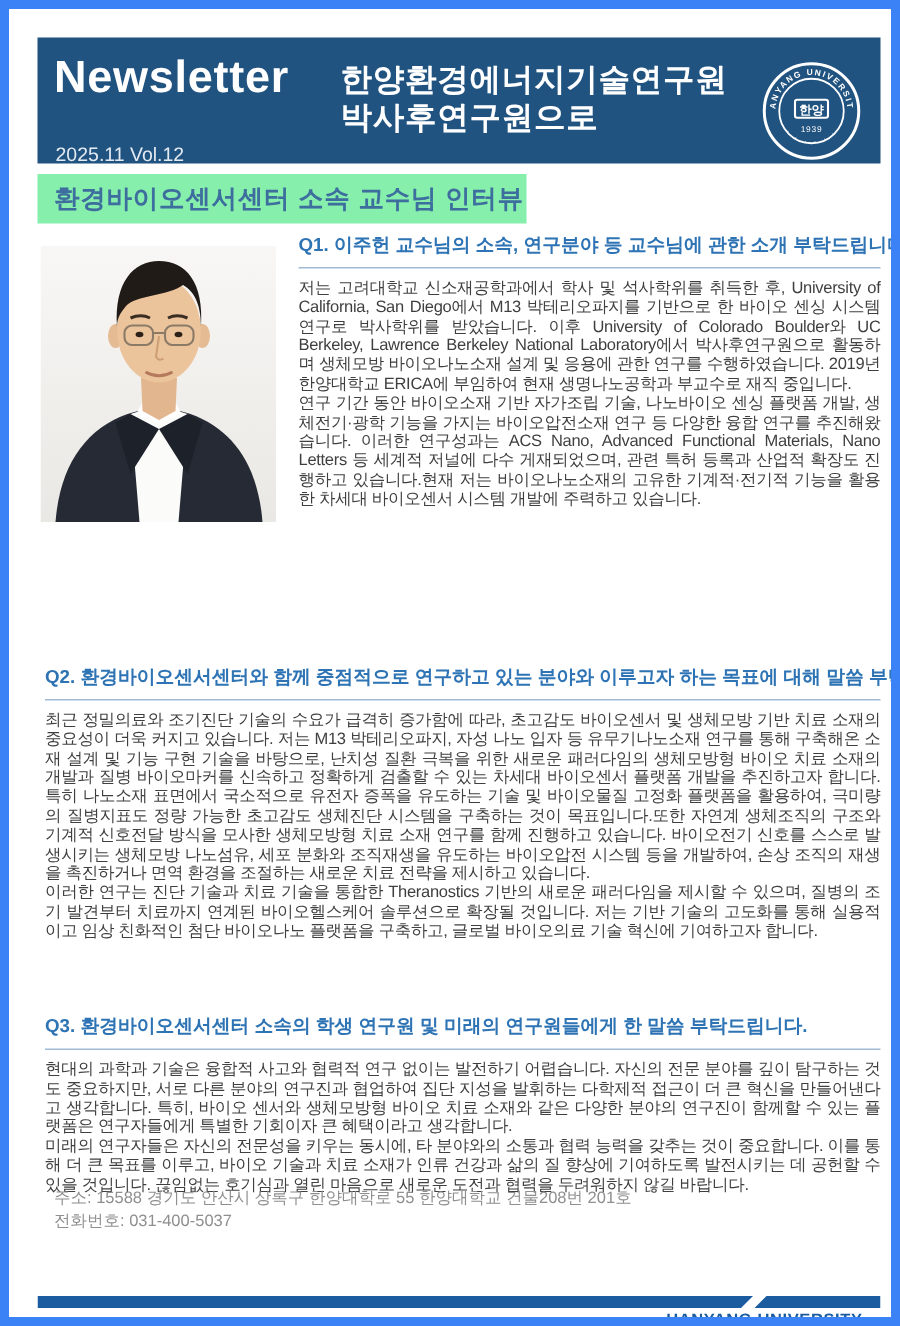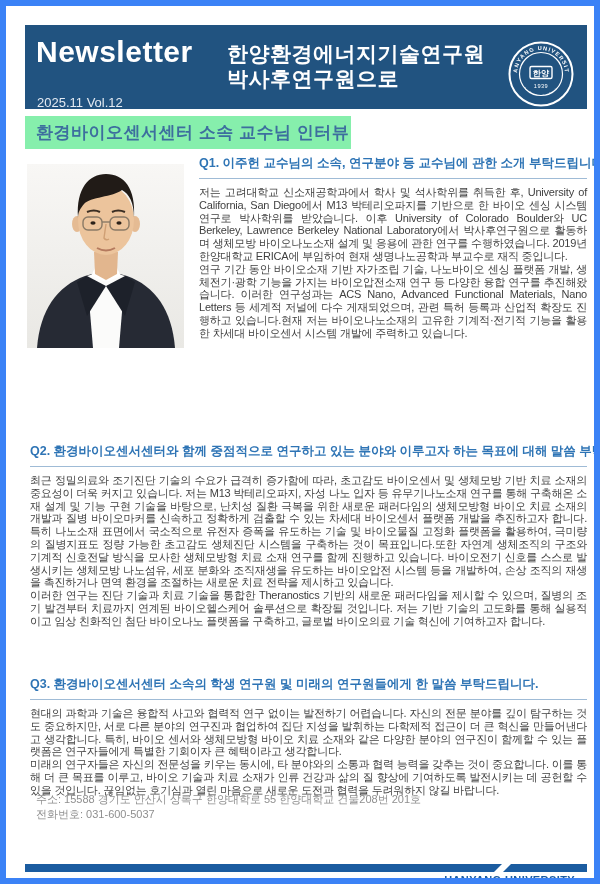--- a/index.html
+++ b/index.html
@@ -155,21 +155,21 @@
   <section class="sec-q3">
     <h2 class="q-title">Q3. 환경바이오센서센터 소속의 학생 연구원 및 미래의 연구원들에게 한 말씀 부탁드립니다.</h2>
     <div class="q-body">
       <p>현대의 과학과 기술은 융합적 사고와 협력적 연구 없이는 발전하기 어렵습니다. 자신의 전문 분야를 깊이 탐구하는 것도 중요하지만, 서로 다른 분야의 연구진과 협업하여 집단 지성을 발휘하는 다학제적 접근이 더 큰 혁신을 만들어낸다고 생각합니다. 특히, 바이오 센서와 생체모방형 바이오 치료 소재와 같은 다양한 분야의 연구진이 함께할 수 있는 플랫폼은 연구자들에게 특별한 기회이자 큰 혜택이라고 생각합니다.</p>
       <p>미래의 연구자들은 자신의 전문성을 키우는 동시에, 타 분야와의 소통과 협력 능력을 갖추는 것이 중요합니다. 이를 통해 더 큰 목표를 이루고, 바이오 기술과 치료 소재가 인류 건강과 삶의 질 향상에 기여하도록 발전시키는 데 공헌할 수 있을 것입니다. 끊임없는 호기심과 열린 마음으로 새로운 도전과 협력을 두려워하지 않길 바랍니다.</p>
     </div>
   </section>
 
   <div class="footer-info">
     <div>주소: 15588 경기도 안산시 상록구 한양대학로 55 한양대학교 건물208번 201호</div>
-    <div>전화번호: 031-600-5037</div>
+    <div>전화번호: 031-400-5037</div>
   </div>
   <svg class="footer-bar" width="562" height="8" viewBox="0 0 562 8">
     <polygon points="0,0 477,0 469,8 0,8" fill="#1b5ca0"></polygon>
     <polygon points="486,0 562,0 562,8 478,8" fill="#1b5ca0"></polygon>
   </svg>
   <div class="footer-brand">HANYANG UNIVERSITY</div>
 
 </div>
 
 </body></html>

